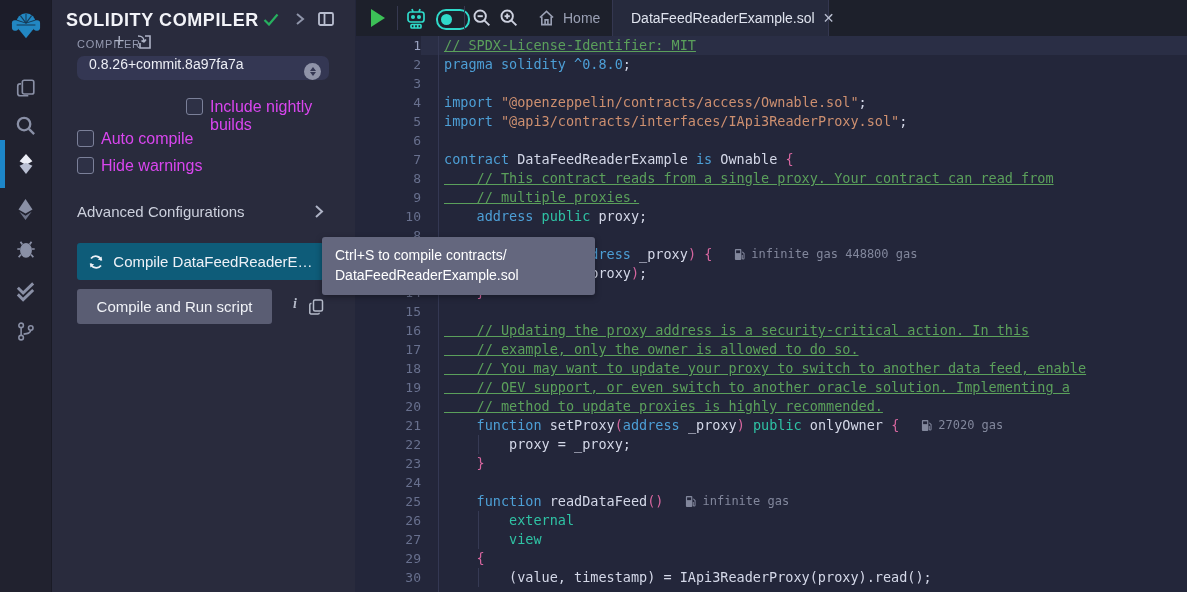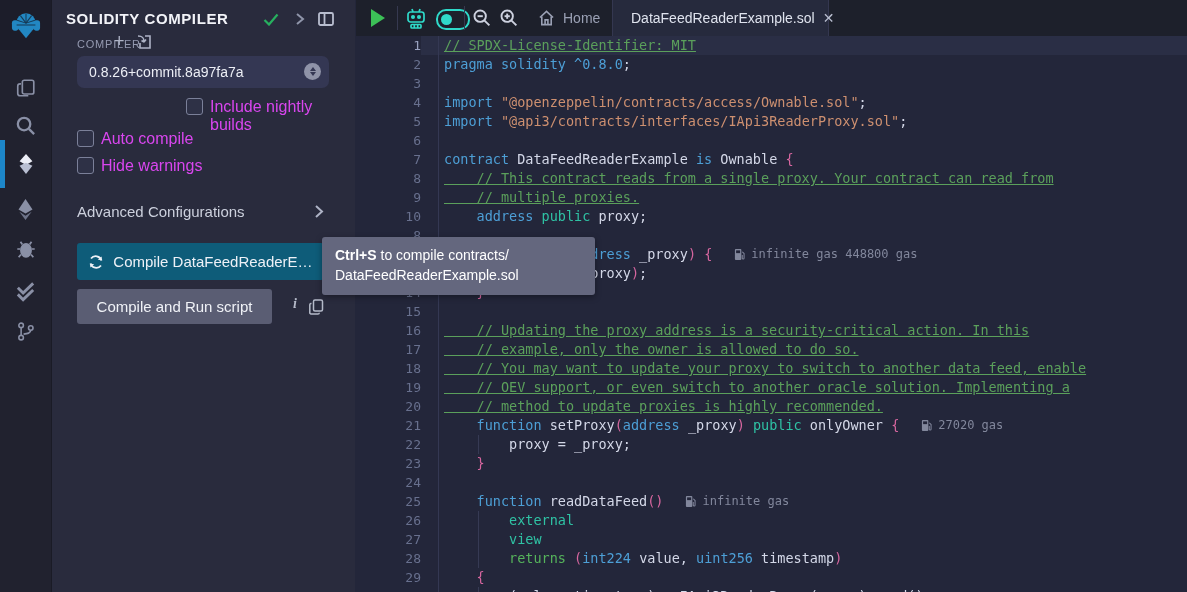--- a/index.html
+++ b/index.html
@@ -7,45 +7,45 @@
 
   
   #rail{position:absolute;left:0;top:0;width:51px;height:592px;background:#21222f;border-right:1px solid #1a1b26;}
   #logo-box{position:absolute;left:0;top:0;width:51px;height:50px;background:#1c1d2a;display:flex;align-items:center;justify-content:center;}
   .rail-icon{position:absolute;left:0;width:51px;height:34px;display:flex;align-items:center;justify-content:center;cursor:pointer;}
   .rail-icon svg{display:block;}
   #active-bar{position:absolute;left:0;top:140px;width:5px;height:48px;background:#1d86c8;}
 
   
   #panel{position:absolute;left:52px;top:0;width:303px;height:592px;background:#292b3d;}
-  #panel-title{position:absolute;left:14px;top:10px;font-size:15px;font-weight:bold;color:#f2f3f8;letter-spacing:.6px;}
+  #panel-title{position:absolute;left:14px;top:10px;font-size:18px;font-weight:bold;color:#f2f3f8;letter-spacing:.6px;}
   .hdr-ic{position:absolute;top:11px;cursor:pointer;}
   #compiler-label{position:absolute;left:25px;top:38px;font-size:11px;color:#9499b0;letter-spacing:.8px;}
   #add-compiler{position:absolute;left:62px;top:31px;font-size:18px;color:#aeb3c6;cursor:pointer;}
   #import-compiler{position:absolute;left:84px;top:34px;cursor:pointer;}
-  #version-select{position:absolute;left:25px;top:56px;width:252px;height:32px;background:#343753;border-radius:7px;display:flex;align-items:center;cursor:pointer;}
+  #version-select{position:absolute;left:25px;top:56px;width:252px;height:24px;background:#343753;border-radius:7px;display:flex;cursor:pointer;}
   #version-text{padding-left:12px;font-size:14px;color:#eceef5;}
   #version-spinner{position:absolute;right:8px;top:7px;width:17px;height:17px;border-radius:50%;background:#8f93a8;display:flex;flex-direction:column;align-items:center;justify-content:center;gap:1px;}
   #version-spinner i{width:0;height:0;border-left:3.5px solid transparent;border-right:3.5px solid transparent;}
   #version-spinner i.up{border-bottom:4px solid #343753;}
   #version-spinner i.dn{border-top:4px solid #343753;}
   .chk{position:absolute;width:15px;height:15px;background:#2e3146;border:1px solid #7b8099;border-radius:3px;cursor:pointer;}
   .chk-label{position:absolute;font-size:16px;color:#d946ef;cursor:default;}
   #advanced-label{position:absolute;left:25px;top:203px;font-size:15px;color:#ccd0dd;}
   #advanced-chevron{position:absolute;left:262px;top:204px;}
   #compile-btn{position:absolute;left:25px;top:243px;width:247px;height:37px;background:#0e5c79;border-radius:3px;display:flex;align-items:center;justify-content:center;gap:9px;cursor:pointer;}
   #compile-btn span{font-size:15px;color:#eef1f7;white-space:nowrap;overflow:hidden;}
   #run-btn{position:absolute;left:25px;top:289px;width:195px;height:35px;background:#5a5d73;border-radius:3px;display:flex;align-items:center;justify-content:center;cursor:pointer;}
   #run-btn span{font-size:15px;color:#f0f2f7;}
   #info-icon{position:absolute;left:236px;top:296px;width:14px;height:20px;color:#b5bac9;font-size:14px;font-family:"Liberation Serif",serif;font-style:italic;font-weight:bold;text-align:center;cursor:pointer;}
   #copy-icon{position:absolute;left:257px;top:299px;cursor:pointer;}
 
   
   #tooltip{position:absolute;left:322px;top:237px;width:273px;box-sizing:border-box;background:#64677e;border-radius:3px;padding:9px 13px 10px 13px;z-index:40;color:#ffffff;font-size:14px;line-height:19.5px;box-shadow:0 2px 6px rgba(0,0,0,.35);}
-  #tooltip b{font-weight:bold;}
+  #tooltip b{font-weight:normal;}
 
   
   #editor{position:absolute;left:356px;top:0;width:831px;height:592px;background:#23263a;}
   #tabbar{position:absolute;left:0;top:0;width:831px;height:36px;background:#1d202b;}
   .tb-sep{position:absolute;top:6px;width:1px;height:24px;background:#363950;}
   #play-btn{position:absolute;left:15px;top:9px;width:0;height:0;border-top:9px solid transparent;border-bottom:9px solid transparent;border-left:14px solid #3cc057;cursor:pointer;}
   #robot-icon{position:absolute;left:48px;top:7px;cursor:pointer;}
   #toggle-icon{position:absolute;left:80px;top:9px;width:30px;height:17px;border:2.5px solid #2fd9c9;border-radius:10px;cursor:pointer;}
   #toggle-icon i{position:absolute;left:3px;top:3px;width:11px;height:11px;border-radius:50%;background:#2fd9c9;}
   #zoom-out-icon{position:absolute;left:115px;top:7px;cursor:pointer;}
@@ -432,26 +432,20 @@
               <span class="lc"><i class="guide"></i><span class="tk-w">        </span><span class="tk-m">external</span></span>
             </span>
           </div>
           <div class="code-line">
             <span class="ln">27</span>
             <span class="body">
               <span class="lc"><i class="guide"></i><span class="tk-w">        </span><span class="tk-m">view</span></span>
             </span>
           </div>
           <div class="code-line">
-            <span class="ln">28</span>
-            <span class="body">
-              <span class="lc"><i class="guide"></i><span class="tk-w">        </span><span class="tk-g">returns</span><span class="tk-w"> </span><span class="tk-p">(</span><span class="tk-k">int224</span><span class="tk-w"> value, </span><span class="tk-k">uint256</span><span class="tk-w"> timestamp</span><span class="tk-p">)</span></span>
-            </span>
-          </div>
-          <div class="code-line">
             <span class="ln">29</span>
             <span class="body">
               <span class="lc"><span class="tk-w">    </span><span class="tk-p">{</span></span>
             </span>
           </div>
           <div class="code-line">
             <span class="ln">30</span>
             <span class="body">
               <span class="lc"><i class="guide"></i><span class="tk-w">        (value, timestamp) = IApi3ReaderProxy(proxy).read();</span></span>
             </span>

